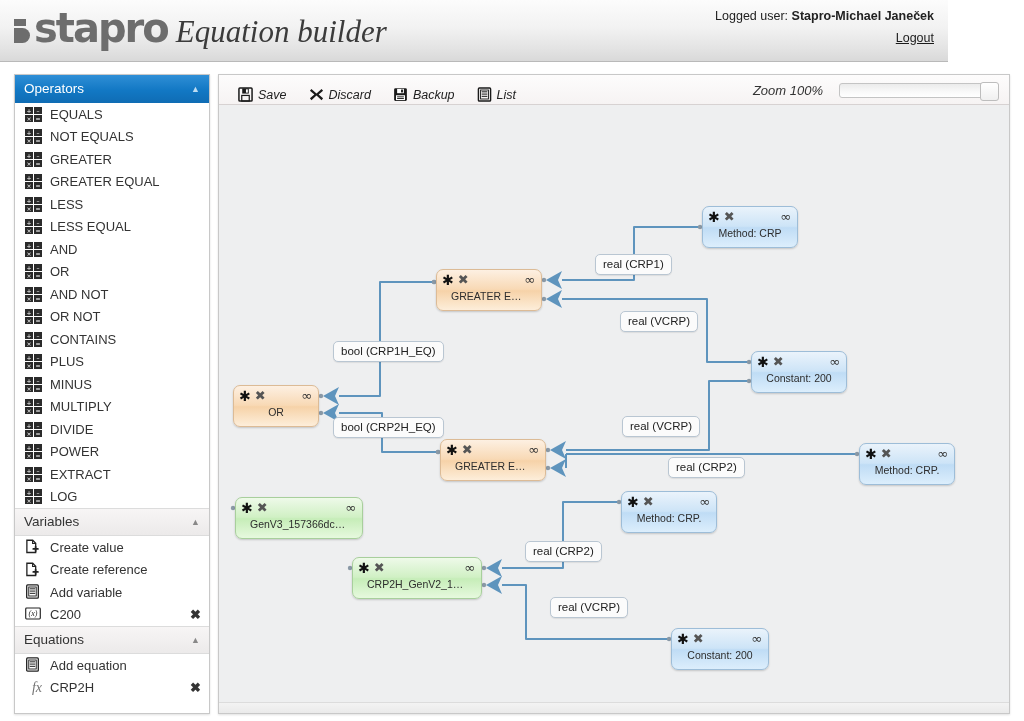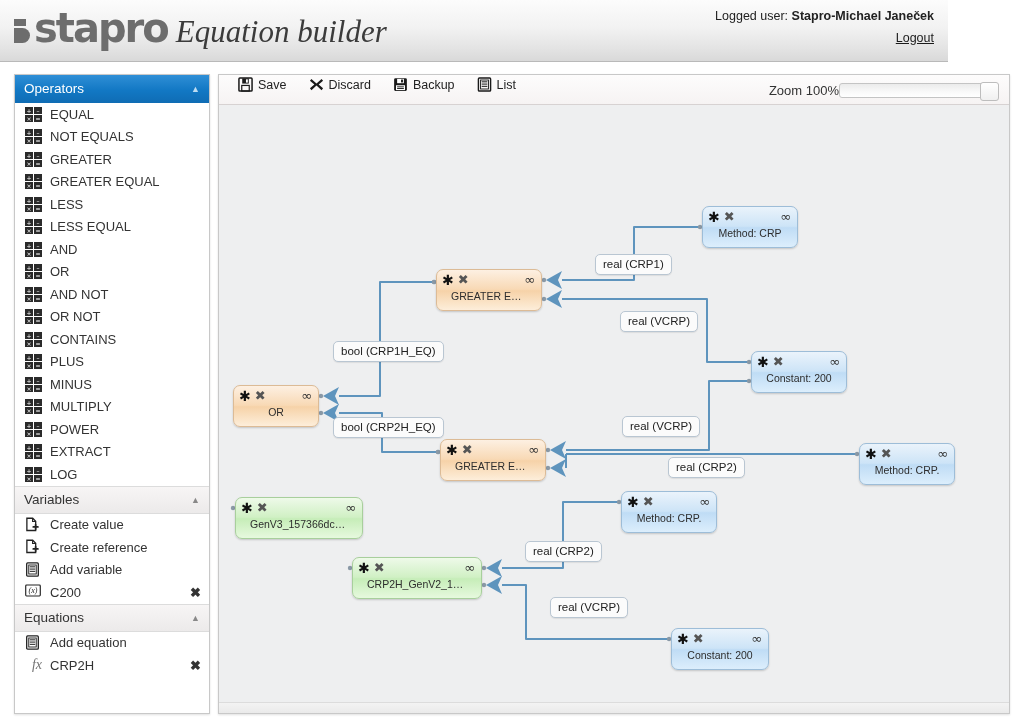--- a/index.html
+++ b/index.html
@@ -114,32 +114,32 @@
     width: 792px; height: 640px;
     background: #ffffff;
     border: 1px solid #c8c8c8;
     box-shadow: 0 1px 2px rgba(0,0,0,.12);
     overflow: hidden;
   }
   #toolbar {
     position: absolute; left: 0; top: 0; width: 100%; height: 30px;
     background: linear-gradient(to bottom, #fdfcfc 0%, #f6f3f3 100%);
     border-bottom: 1px solid #d7d2d2;
-    display: flex; align-items: flex-start;
+    display: flex; align-items: flex-end; font-style: italic;
   }
   .tbtn {
     display: flex; align-items: center; gap: 5px;
     margin-left: 16px; font-size: 12.5px; color: #222; cursor: pointer;
     padding: 2px 3px;
   }
   .tbico { width: 15px; height: 15px; display: block; }
 
   #zoom-area {
     position: absolute; right: 10px; top: 0; height: 30px;
-    display: flex; align-items: center; gap: 0;
+    display: flex; align-items: center; gap: 16px;
   }
   #zoom-label { font-size: 13px; color: #333; }
   #zoom-slider {
     position: relative; width: 160px; height: 15px;
     border: 1px solid #c4c4c4; border-radius: 3px;
     background: linear-gradient(to bottom, #ebebeb 0%, #f9f9f9 60%, #ffffff 100%);
     cursor: pointer;
   }
   #zoom-handle {
     position: absolute; right: -1px; top: -2px;
@@ -220,21 +220,21 @@
     <span class="caret">▲</span>
   </div>
   <div id="operators-list">
       <div class="srow">
         <span class="opicon">
           <b>+</b>
           <b>–</b>
           <b>×</b>
           <b>=</b>
         </span>
-        <span class="lbl">EQUAL</span>
+        <span class="lbl">EQUALS</span>
       </div>
       <div class="srow">
         <span class="opicon">
           <b>+</b>
           <b>–</b>
           <b>×</b>
           <b>=</b>
         </span>
         <span class="lbl">NOT EQUALS</span>
       </div>
@@ -338,20 +338,29 @@
         <span class="lbl">MINUS</span>
       </div>
       <div class="srow">
         <span class="opicon">
           <b>+</b>
           <b>–</b>
           <b>×</b>
           <b>=</b>
         </span>
         <span class="lbl">MULTIPLY</span>
+      </div>
+      <div class="srow">
+        <span class="opicon">
+          <b>+</b>
+          <b>–</b>
+          <b>×</b>
+          <b>=</b>
+        </span>
+        <span class="lbl">DIVIDE</span>
       </div>
       <div class="srow">
         <span class="opicon">
           <b>+</b>
           <b>–</b>
           <b>×</b>
           <b>=</b>
         </span>
         <span class="lbl">POWER</span>
       </div>

